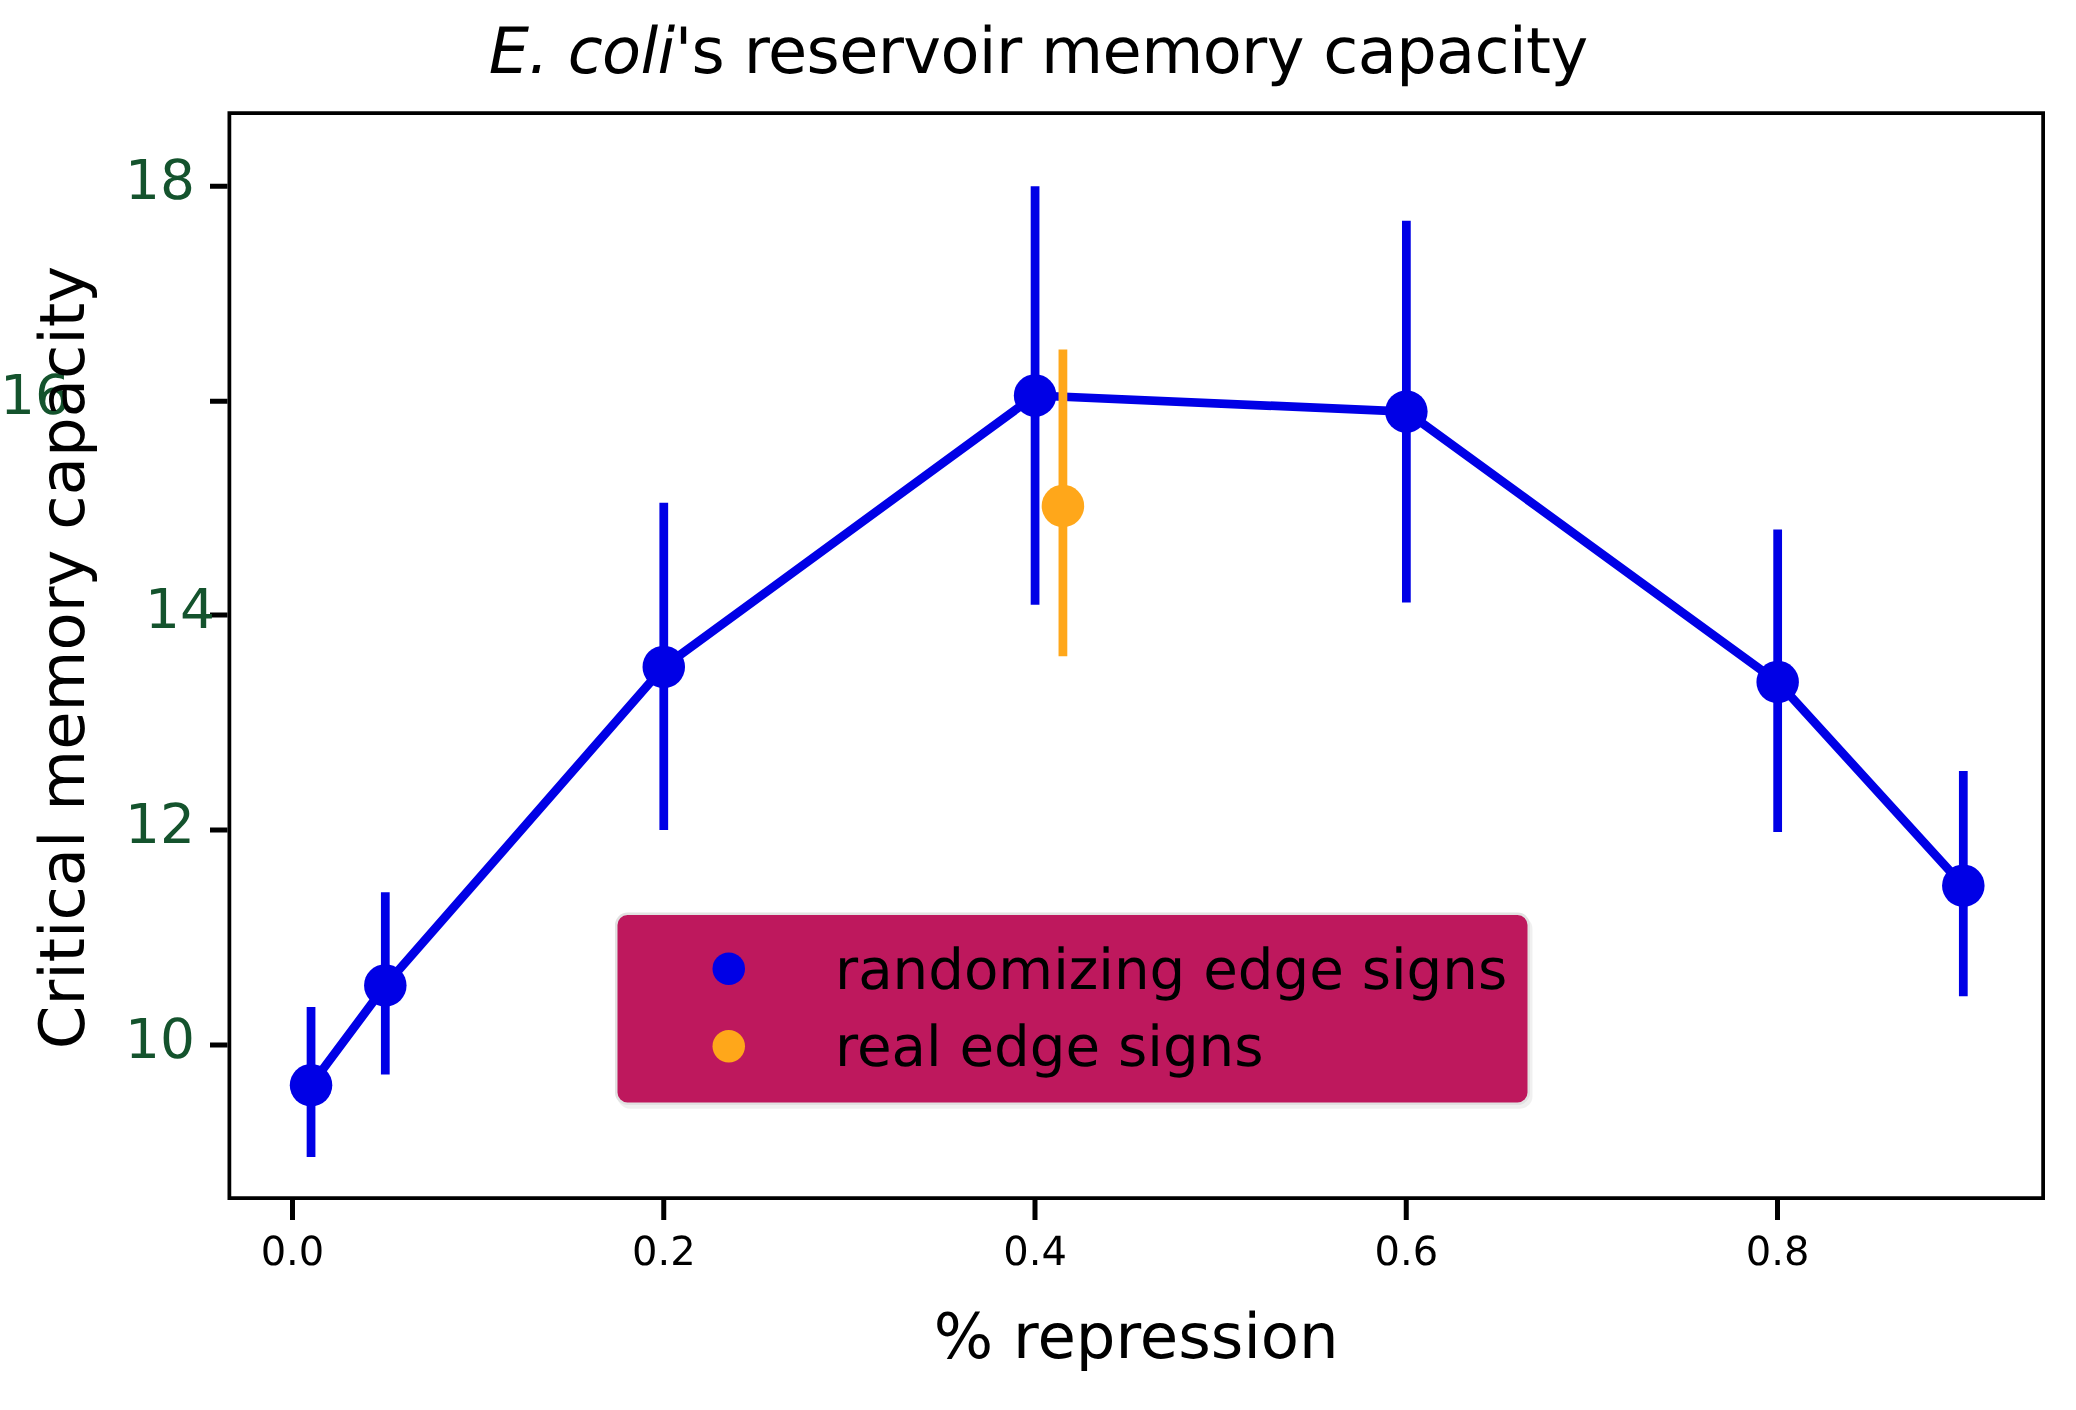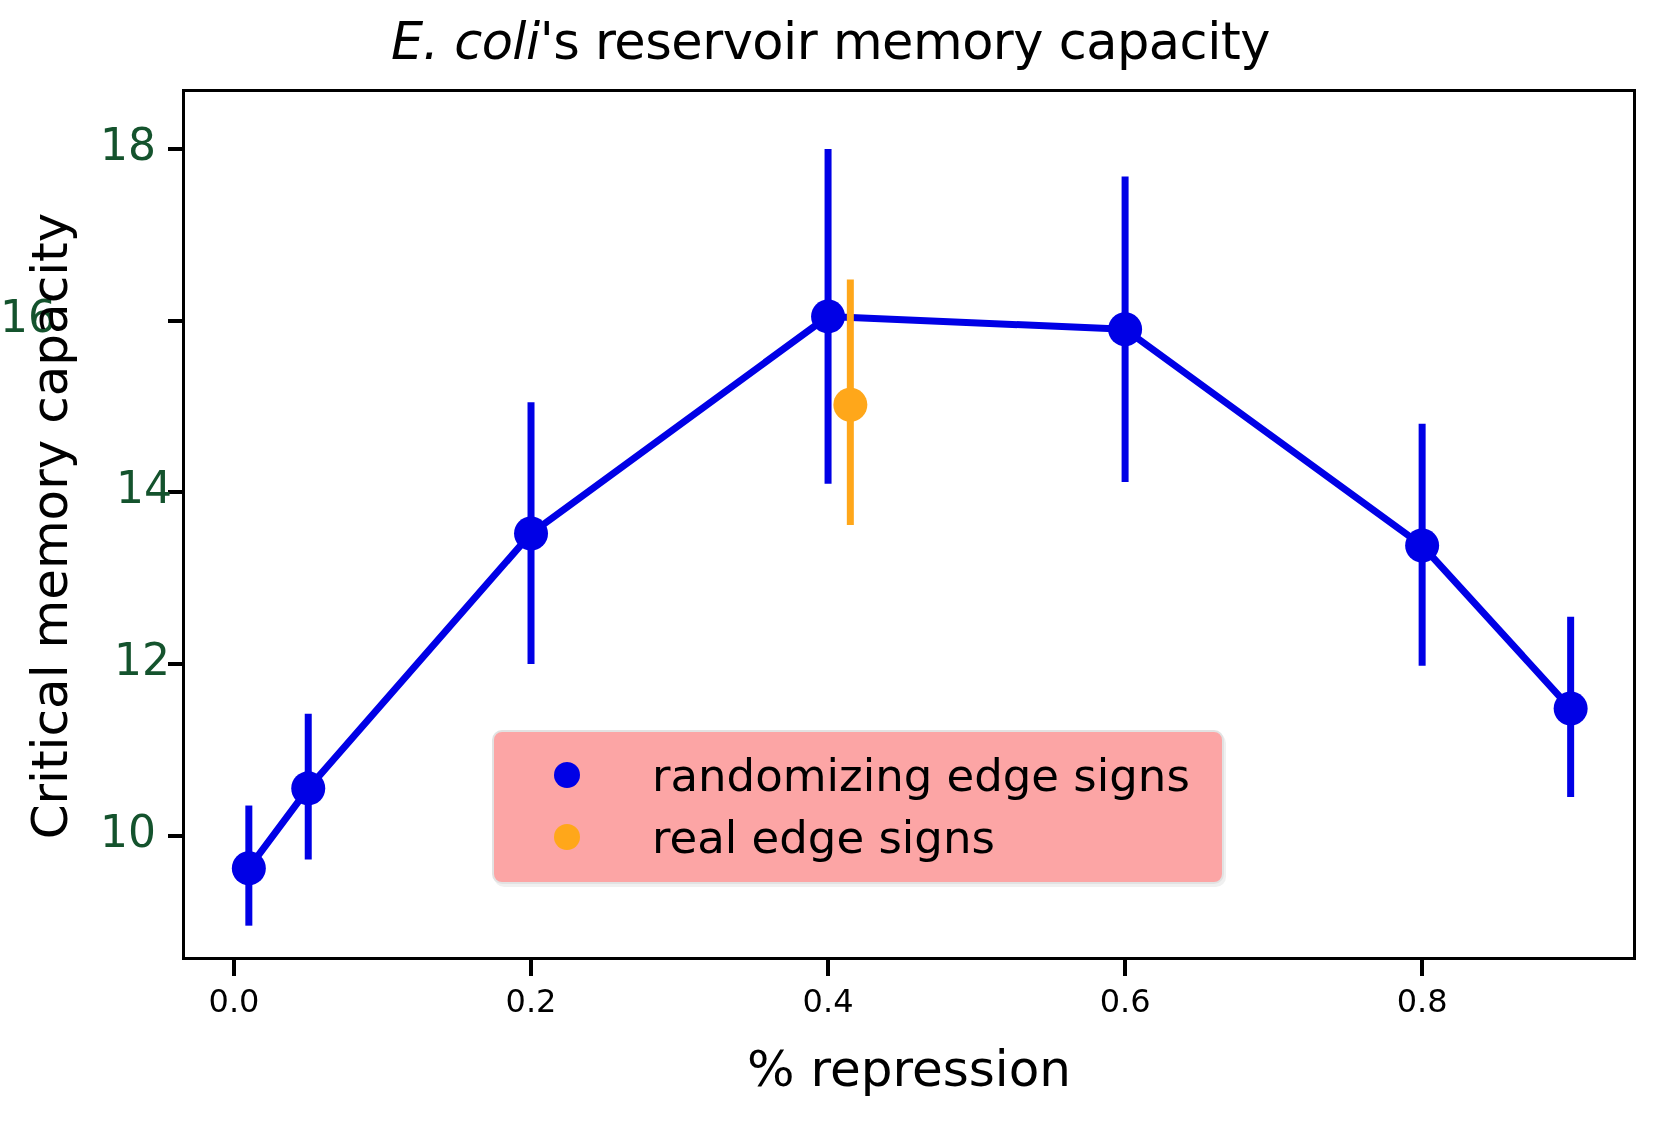--- a/index.html
+++ b/index.html
@@ -44,23 +44,23 @@
     text-align:center;font-size:50px;color:#000;white-space:nowrap;
     transform:rotate(-90deg);transform-origin:center center;
   }
 
   
   #data-layer{position:absolute;left:0;top:0;width:1661px;height:1128px;pointer-events:none;}
 
   
   #legend{
     position:absolute;left:492px;top:730px;width:732px;
-    background:#fca5a5;border:2px solid #e2e2e2;border-radius:10px;
+    background:#be185d;border:2px solid #e2e2e2;border-radius:10px;
     box-shadow:2px 3px 0 rgba(0,0,0,0.06);
-    padding:12px 20px 14px 20px;box-sizing:border-box;
+    padding:12px 20px 14px 36px;box-sizing:border-box;
   }
   .legend-row{display:flex;align-items:center;height:62px;}
   .legend-marker{
     width:26px;height:26px;border-radius:50%;
     margin-left:40px;margin-right:72px;flex:0 0 auto;
   }
   .legend-text{font-size:45px;color:#000;white-space:nowrap;line-height:1;}
 </style>
 </head>
 <body>
@@ -72,21 +72,21 @@
   </div>
 
   <div id="plot-frame">
     <div id="plot-inner"></div>
   </div>
 
   <div id="tick-host">
       <div class="ytick" style="position: absolute; left: 168px; top: 833.571px; width: 14px; height: 4px; background: rgb(0, 0, 0);"></div>
       <div class="ytick-label" style="position: absolute; left: 0px; width: 156px; top: 805.571px; text-align: right;">10</div>
       <div class="ytick" style="position: absolute; left: 168px; top: 661.946px; width: 14px; height: 4px; background: rgb(0, 0, 0);"></div>
-      <div class="ytick-label" style="position: absolute; left: 0px; width: 156px; top: 633.946px; text-align: right; padding-left: 14px;">12</div>
+      <div class="ytick-label" style="position: absolute; left: 0px; width: 156px; top: 633.946px; text-align: right;">12</div>
       <div class="ytick" style="position: absolute; left: 168px; top: 490.32px; width: 14px; height: 4px; background: rgb(0, 0, 0);"></div>
       <div class="ytick-label" style="position: absolute; left: 0px; width: 156px; top: 462.32px; text-align: right; padding-left: 16px;">14</div>
       <div class="ytick" style="position: absolute; left: 168px; top: 318.695px; width: 14px; height: 4px; background: rgb(0, 0, 0);"></div>
       <div class="ytick-label" style="position: absolute; left: 0px; width: 156px; top: 290.695px; text-align: left;">16</div>
       <div class="ytick" style="position: absolute; left: 168px; top: 147.069px; width: 14px; height: 4px; background: rgb(0, 0, 0);"></div>
       <div class="ytick-label" style="position: absolute; left: 0px; width: 156px; top: 119.069px; text-align: right;">18</div>
       <div class="xtick" style="position: absolute; left: 231.982px; top: 960px; width: 4px; height: 16px; background: rgb(0, 0, 0);"></div>
       <div class="xtick-label" style="position: absolute; left: 233.982px; top: 982px;">0.0</div>
       <div class="xtick" style="position: absolute; left: 529.019px; top: 960px; width: 4px; height: 16px; background: rgb(0, 0, 0);"></div>
       <div class="xtick-label" style="position: absolute; left: 531.019px; top: 982px;">0.2</div>

